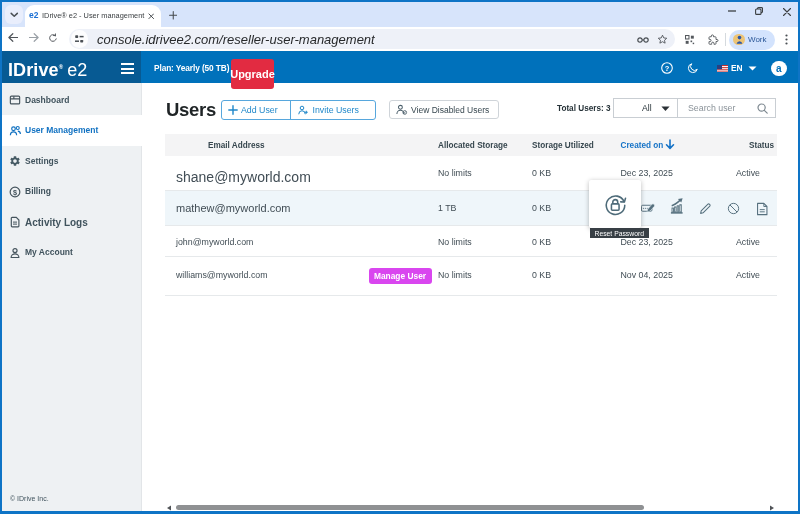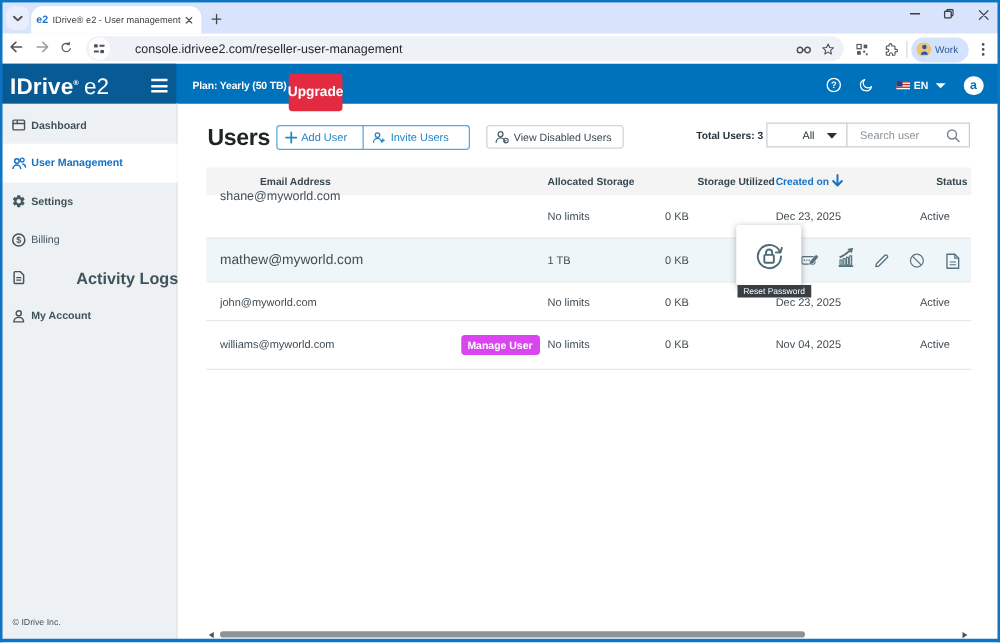--- a/index.html
+++ b/index.html
@@ -53,21 +53,21 @@
     <path d="M17.65 6.35 A8 8 0 1 0 19.73 14 M17.65 6.35 L17.9 2.2 M17.65 6.35 L13.3 6.1" stroke="#55595e" stroke-width="2.4" fill="none" stroke-linecap="round"></path>
   </svg>
 <div class="abs" style="left:69px;top:28.5px;width:606px;height:20.5px;background:#eef1f8;border-radius:10.5px;"></div>
 <div class="abs" style="left:70.5px;top:30px;width:17.5px;height:17.5px;background:#fdfdfe;border-radius:50%;"></div>
 <svg class="abs" style="left:74.5px;top:35px" width="9" height="8" viewBox="0 0 9 8">
     <rect x="0.2" y="0.3" width="3" height="2.6" rx="0.7" fill="#4a4f54"></rect>
     <path d="M4.6 1.6 H8.6" stroke="#4a4f54" stroke-width="1.5"></path>
     <rect x="5.2" y="4.9" width="3" height="2.6" rx="0.7" fill="#4a4f54"></rect>
     <path d="M0 6.2 H4" stroke="#4a4f54" stroke-width="1.5"></path>
   </svg>
-<div class="abs" style="left:108px;top:33.5px;font-size:10px;color:#27292b;line-height:11px;">console.idrivee2.com/reseller-user-management</div>
+<div class="abs" style="left:97px;top:33.5px;font-size:13px;color:#27292b;line-height:11px;font-style:italic;">console.idrivee2.com/reseller-user-management</div>
 <svg class="abs" style="left:637px;top:35.5px" width="12" height="8" viewBox="0 0 12 8">
     <circle cx="3" cy="4" r="2.2" stroke="#4a4f54" stroke-width="1.2" fill="none"></circle>
     <circle cx="9" cy="4" r="2.2" stroke="#4a4f54" stroke-width="1.2" fill="none"></circle>
     <path d="M5.2 4 H6.8" stroke="#4a4f54" stroke-width="1.2"></path>
   </svg>
 <svg class="abs" style="left:657px;top:34px" width="11" height="11" viewBox="0 0 24 24">
     <path d="M12 2.6 L14.8 8.6 21.2 9.3 16.4 13.7 17.7 20 12 16.8 6.3 20 7.6 13.7 2.8 9.3 9.2 8.6 Z" stroke="#4a4f54" stroke-width="1.9" fill="none" stroke-linejoin="round"></path>
   </svg>
 <svg class="abs" style="left:685px;top:35px" width="9.5" height="9.5" viewBox="0 0 11 11">
     <rect x="0.6" y="0.6" width="4" height="4" fill="none" stroke="#55595e" stroke-width="1.2"></rect>
@@ -139,26 +139,26 @@
   </svg>
 <div class="abs" style="left:25px;top:125px;font-size:8.5px;font-weight:bold;color:#1272c2;line-height:11px;">User Management</div>
 <svg class="abs" style="left:8.5px;top:155px" width="12" height="12" viewBox="0 0 24 24">
     <path fill-rule="evenodd" d="M19.14,12.94c0.04-0.3,0.06-0.61,0.06-0.94c0-0.32-0.02-0.64-0.07-0.94l2.03-1.58c0.18-0.14,0.23-0.41,0.12-0.61l-1.92-3.32c-0.12-0.22-0.37-0.29-0.59-0.22l-2.39,0.96c-0.5-0.38-1.03-0.7-1.62-0.94L14.4,2.81c-0.04-0.24-0.24-0.41-0.48-0.41h-3.84c-0.24,0-0.43,0.17-0.47,0.41L9.25,5.35C8.66,5.59,8.12,5.92,7.63,6.29L5.24,5.33c-0.22-0.08-0.47,0-0.59,0.22L2.74,8.87C2.62,9.08,2.66,9.34,2.86,9.48l2.03,1.58C4.84,11.36,4.8,11.69,4.8,12s0.02,0.64,0.07,0.94l-2.03,1.58c-0.18,0.14-0.23,0.41-0.12,0.61l1.92,3.32c0.12,0.22,0.37,0.29,0.59,0.22l2.39-0.96c0.5,0.38,1.03,0.7,1.62,0.94l0.36,2.54c0.05,0.24,0.24,0.41,0.48,0.41h3.84c0.24,0,0.44-0.17,0.47-0.41l0.36-2.54c0.59-0.24,1.13-0.56,1.62-0.94l2.39,0.96c0.22,0.08,0.47,0,0.59-0.22l1.92-3.32c0.12-0.22,0.07-0.47-0.12-0.61L19.14,12.94z M12,15.6c-1.98,0-3.6-1.62-3.6-3.6s1.62-3.6,3.6-3.6s3.6,1.62,3.6,3.6S13.98,15.6,12,15.6z" fill="#455a64"></path>
   </svg>
 <div class="abs" style="left:25px;top:155.5px;font-size:8.5px;font-weight:bold;color:#40535d;line-height:11px;">Settings</div>
 <svg class="abs" style="left:8.5px;top:185.5px" width="12" height="12" viewBox="0 0 24 24">
     <circle cx="12" cy="12" r="9.7" stroke="#44535c" stroke-width="2.4" fill="none"></circle>
     <text x="12" y="17.2" font-size="14.5" font-weight="bold" fill="#44535c" text-anchor="middle" font-family="Liberation Sans">$</text>
   </svg>
-<div class="abs" style="left:25px;top:186px;font-size:8.5px;font-weight:normal;color:#40535d;line-height:11px;">Billing</div>
+<div class="abs" style="left:25px;top:186px;font-size:8.5px;font-weight:bold;color:#40535d;line-height:11px;">Billing</div>
 <svg class="abs" style="left:9px;top:216px" width="12" height="12" viewBox="0 0 24 24">
     <path d="M6.2 2.6 h8.3 L19.8 8 v12 a1.6 1.6 0 0 1 -1.6 1.6 h-12 a1.6 1.6 0 0 1 -1.6 -1.6 v-15.8 a1.6 1.6 0 0 1 1.6 -1.6 z" stroke="#44535c" stroke-width="2.3" fill="none"></path>
     <path d="M8 12.2 h8 M8 16.2 h8" stroke="#44535c" stroke-width="2"></path>
   </svg>
-<div class="abs" style="left:25px;top:216.5px;font-size:13px;font-weight:bold;color:#40535d;line-height:11px;margin-left:36px;">Activity Logs</div>
+<div class="abs" style="left:25px;top:216.5px;font-size:10px;font-weight:bold;color:#40535d;line-height:11px;">Activity Logs</div>
 <svg class="abs" style="left:8.5px;top:246.5px" width="12" height="12" viewBox="0 0 24 24">
     <circle cx="12" cy="7.2" r="4.1" stroke="#44535c" stroke-width="2.3" fill="none"></circle>
     <path d="M4.2 21 a7.8 7.4 0 0 1 15.6 0 z" stroke="#44535c" stroke-width="2.3" fill="none" stroke-linejoin="round"></path>
   </svg>
 <div class="abs" style="left:25px;top:247px;font-size:8.5px;font-weight:bold;color:#40535d;line-height:11px;">My Account</div>
 <div class="abs" style="left:10px;top:493.5px;font-size:7px;color:#40535d;line-height:9px;">© IDrive Inc.</div>
 
 <div class="abs" style="left:166px;top:98px;font-size:18.5px;font-weight:bold;color:#1f2426;line-height:23px;letter-spacing:-0.3px;">Users</div>
 
 <div class="abs" style="left:221px;top:99.5px;width:154.5px;height:20px;border:1px solid #57a7dd;border-radius:3px;"></div>
@@ -192,34 +192,34 @@
 <div class="abs" style="left:677px;top:97.5px;width:99px;height:20.5px;border:1px solid #c9ced3;background:#fff;"></div>
 <div class="abs" style="left:688px;top:102px;font-size:8.8px;color:#8a9299;line-height:12px;">Search user</div>
 <svg class="abs" style="left:757px;top:103px" width="11" height="11" viewBox="0 0 11 11">
     <circle cx="4.6" cy="4.6" r="3.6" stroke="#7d8890" stroke-width="1.2" fill="none"></circle>
     <path d="M7.3 7.3 L10.2 10.2" stroke="#7d8890" stroke-width="1.2" stroke-linecap="round"></path>
   </svg>
 
 <div class="abs" style="left:164.5px;top:134px;width:612.5px;height:22px;background:#f4f4f5;"></div>
 <div class="abs" style="left:176px;top:139.5px;font-size:8.2px;font-weight:bold;color:#37474f;line-height:11px;margin-left:32px;">Email Address</div>
 <div class="abs" style="left:438px;top:139.5px;font-size:8.2px;font-weight:bold;color:#37474f;line-height:11px;">Allocated Storage</div>
-<div class="abs" style="left:532px;top:139.5px;font-size:8.2px;font-weight:bold;color:#37474f;line-height:11px;margin-left:26px;">Storage Utilized</div>
+<div class="abs" style="left:532px;top:139.5px;font-size:8.2px;font-weight:bold;color:#37474f;line-height:11px;">Storage Utilized</div>
 <div class="abs" style="left:620.5px;top:139.5px;font-size:8.2px;font-weight:bold;color:#1673c7;line-height:11px;">Created on</div>
 <svg class="abs" style="left:664.5px;top:139px" width="10" height="11" viewBox="0 0 10 11">
     <path d="M5 1 V9 M1.5 5.8 L5 9.4 L8.5 5.8" stroke="#1673c7" stroke-width="1.6" fill="none" stroke-linecap="round" stroke-linejoin="round"></path>
   </svg>
 <div class="abs" style="left:737px;top:139.5px;font-size:8.2px;font-weight:bold;color:#37474f;line-height:11px;padding-left:12px;">Status</div>
 
 <div class="abs" style="left:164.5px;top:190px;width:612.5px;height:34.5px;background:#eff6fa;"></div>
 <div class="abs" style="left:164.5px;top:189.5px;width:612.5px;height:1px;background:#e6e9eb;"></div>
 <div class="abs" style="left:164.5px;top:224.5px;width:612.5px;height:1px;background:#e6e9eb;"></div>
 <div class="abs" style="left:164.5px;top:256px;width:612.5px;height:1px;background:#e6e9eb;"></div>
 <div class="abs" style="left:164.5px;top:294.5px;width:612.5px;height:1px;background:#e6e9eb;"></div>
 
-<div class="abs" style="left:176px;top:152px;font-size:10px;color:#414d55;line-height:11px;">shane@myworld.com</div>
+<div class="abs" style="left:176px;top:172px;font-size:14px;color:#414d55;line-height:11px;">shane@myworld.com</div>
 <div class="abs" style="left:438px;top:168px;font-size:8.8px;color:#414d55;line-height:11px;">No limits</div>
 <div class="abs" style="left:532px;top:168px;font-size:8.8px;color:#414d55;line-height:11px;">0 KB</div>
 <div class="abs" style="left:620.5px;top:168px;font-size:8.8px;color:#414d55;line-height:11px;">Dec 23, 2025</div>
 <div class="abs" style="left:736px;top:168px;font-size:8.8px;color:#414d55;line-height:11px;">Active</div>
 
 <div class="abs" style="left:176px;top:203px;font-size:11px;color:#414d55;line-height:11px;">mathew@myworld.com</div>
 <div class="abs" style="left:438px;top:203px;font-size:8.8px;color:#414d55;line-height:11px;">1 TB</div>
 <div class="abs" style="left:532px;top:203px;font-size:8.8px;color:#414d55;line-height:11px;">0 KB</div>
 
 <svg class="abs" style="left:641px;top:201.5px" width="14.5" height="10" viewBox="0 0 29 20">

